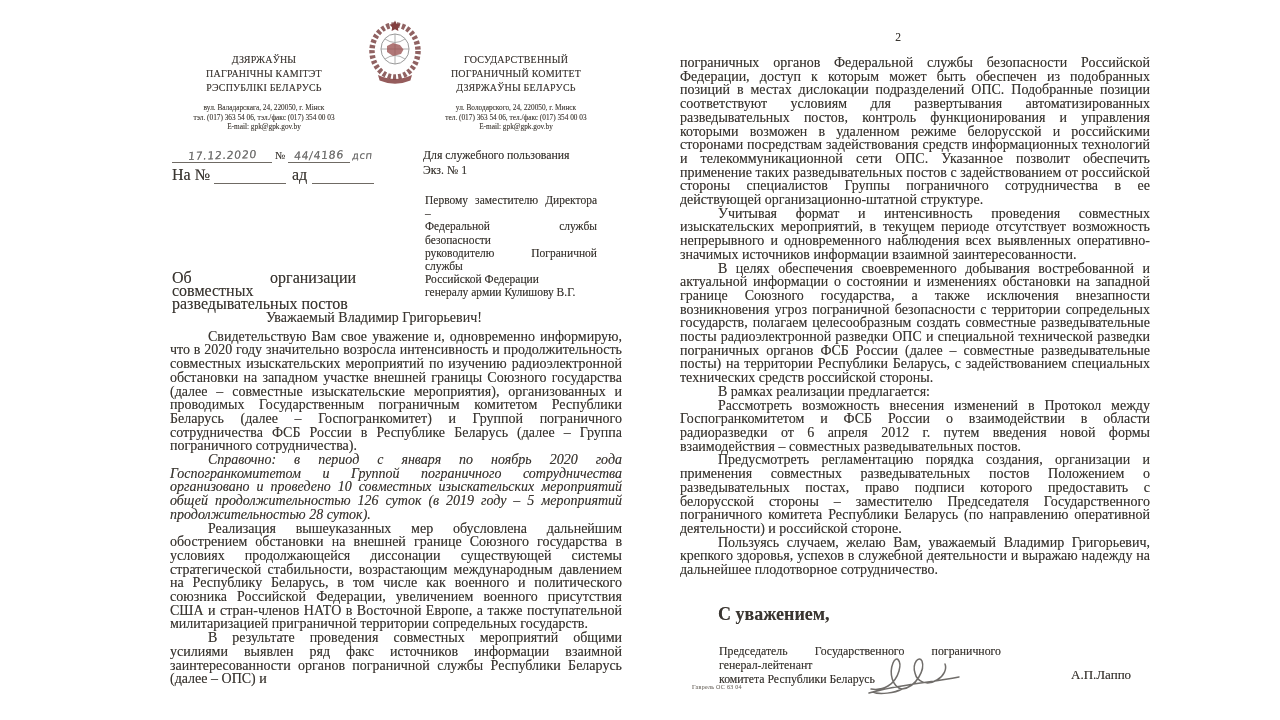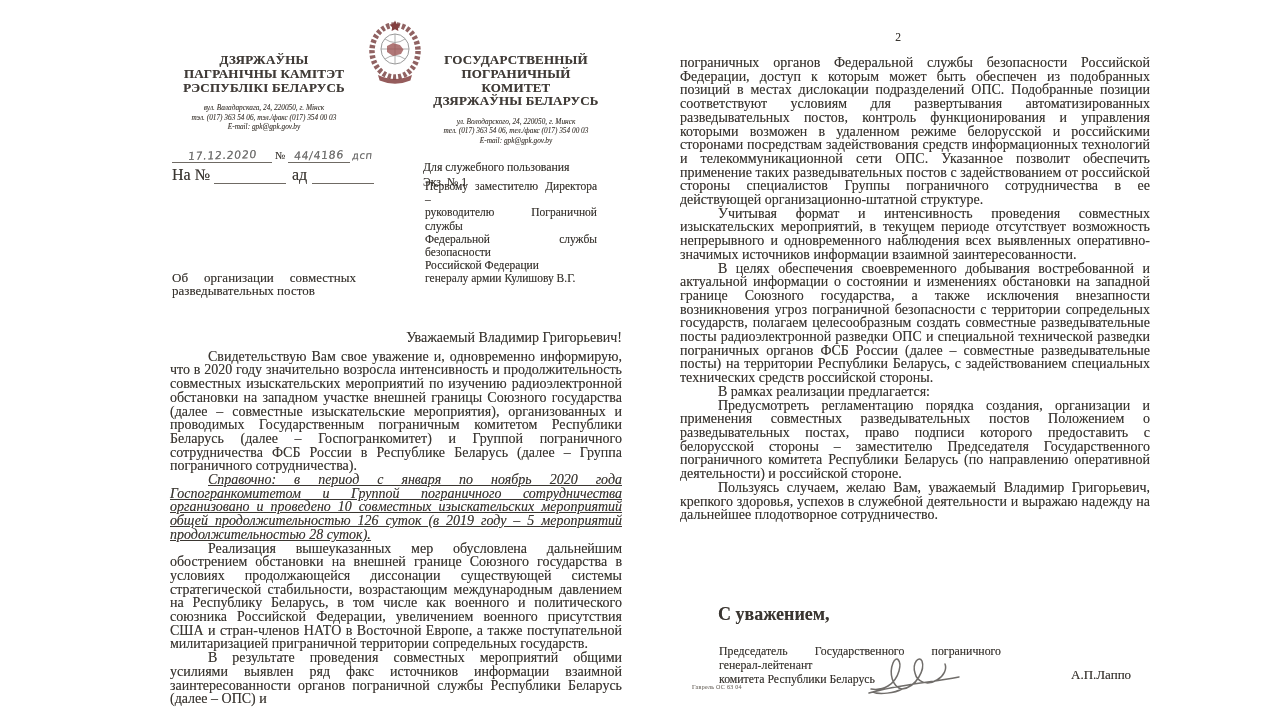--- a/index.html
+++ b/index.html
@@ -11,48 +11,48 @@
   .page { position:absolute; top:0; height:720px;
     text-shadow:0 0 .5px rgba(70,63,58,.55);
   }
   .page1 { left:170px; width:452px; }
   .page2 { left:680px; width:470px; }
 
   
   .org { position:absolute; top:53px; width:176px; text-align:center; }
   .org-by { left:6px; }
   .org-ru { left:258px; }
-  .org-name { font-weight:bold; font-size:13px; line-height:13.8px; letter-spacing:.2px; color:#403b37; }
-  .org-addr { margin-top:9px; font-size:7.3px; line-height:9.3px; color:#4a453f;font-style:italic; }
+  .org-name { font-weight:normal; font-size:10px; line-height:13.8px; letter-spacing:.2px; color:#403b37; }
+  .org-addr { margin-top:9px; font-size:7.3px; line-height:9.3px; color:#4a453f; }
   .emblem { position:absolute; left:196px; top:18px; width:58px; height:66px; }
 
   
   .regline { position:absolute; left:2px; top:149px; width:252px; font-size:10.8px; white-space:nowrap; }
   .regline2 { position:absolute; left:2px; top:166px; width:252px; font-size:16px; white-space:nowrap; }
   .u { display:inline-block; border-bottom:1px solid #6f6a64; text-align:center; }
   .w96 { width:100px; } .w64 { width:62px; }
   .blank { display:inline-block; border-bottom:1px solid #6f6a64; height:11px; vertical-align:bottom; }
   .b70 { width:72px; margin:0 6px 0 4px; } .b62 { width:62px; margin-left:5px; }
   .hand { font-family:"DejaVu Sans", sans-serif; color:#6e6e6e; font-size:11px;
           display:inline-block; transform:rotate(-1.5deg) skewX(-7deg); letter-spacing:.6px; }
   .hand-sm { font-size:10px; }
-  .classif { position:absolute; left:253px; top:160px; width:200px; font-size:11.8px; line-height:14.5px; }
+  .classif { position:absolute; left:253px; top:148px; width:200px; font-size:11.8px; line-height:14.5px; }
 
   
-  .addressee { position:absolute; left:255px; top:180px; width:172px; font-size:11.5px; line-height:13.2px; }
-  .subject   { position:absolute; left:2px;  top:271px; width:184px; font-size:13px; line-height:13.2px; }
+  .addressee { position:absolute; left:255px; top:194px; width:172px; font-size:11.5px; line-height:13.2px; }
+  .subject   { position:absolute; left:2px;  top:271px; width:184px; font-size:16px; line-height:13.2px; }
   .jl { text-align:justify; text-align-last:justify; }
 
   
   .body1 { position:absolute; left:0; top:311px; width:452px; }
   .body2 { position:absolute; left:0; top:56px;  width:470px; }
   .body1, .body2 { font-size:14px; line-height:13.7px; text-align:justify; text-justify:inter-word; }
-  .salut { text-align:right; padding-left:96px; margin-bottom:5px;margin-top:20px; }
+  .salut { text-align:left; padding-left:96px; margin-bottom:5px; }
   .body1 p, .body2 p { margin:0; text-indent:38px; }
-  p.ref { font-style:italic;text-decoration:underline; }
+  p.ref { font-style:italic; }
   p.noindent { text-indent:0; }
 
   
   .pageno { position:absolute; top:31px; left:0; width:436px; text-align:center; font-size:11.5px; }
   .closing { position:absolute; top:604px; left:38px; font-size:18px;font-weight:bold; }
   .sigblock { position:absolute; top:645px; left:8px; width:462px; height:55px;margin-left:31px; }
   .sigpos { width:282px; font-size:11.8px; line-height:13.8px; }
   .signature-svg { position:absolute; left:148px; top:4px; }
   .signame { position:absolute; left:352px; top:22px; font-size:13px; }
   .executor { position:absolute; top:684px; left:12px; font-size:6px; color:#8a857e;
@@ -112,22 +112,22 @@
       <span>На №</span><span class="blank b70"></span><span>ад</span><span class="blank b62"></span>
     </div>
 
     <div class="classif">
       <div>Для служебного пользования</div>
       <div>Экз. № 1</div>
     </div>
 
     <div class="addressee">
       <div class="jl">Первому заместителю Директора –</div>
+      <div class="jl">Федеральной службы безопасности</div>
       <div class="jl">руководителю Пограничной службы</div>
-      <div class="jl">Федеральной службы безопасности</div>
       <div>Российской Федерации</div>
       <div>генералу армии Кулишову В.Г.</div>
     </div>
 
     <div class="subject">
       <div class="jl">Об организации совместных</div>
       <div>разведывательных постов</div>
     </div>
 
     <div class="body1">
@@ -141,20 +141,21 @@
 
   <section class="page page2">
 
     <div class="pageno">2</div>
 
     <div class="body2">
       <p class="noindent">пограничных органов Федеральной службы безопасности Российской Федерации, доступ к которым может быть обеспечен из подобранных позиций в местах дислокации подразделений ОПС. Подобранные позиции соответствуют условиям для развертывания автоматизированных разведывательных постов, контроль функционирования и управления которыми возможен в удаленном режиме белорусской и российскими сторонами посредствам задействования средств информационных технологий и телекоммуникационной сети ОПС. Указанное позволит обеспечить применение таких разведывательных постов с задействованием от российской стороны специалистов Группы пограничного сотрудничества в ее действующей организационно-штатной структуре.</p>
       <p>Учитывая формат и интенсивность проведения совместных изыскательских мероприятий, в текущем периоде отсутствует возможность непрерывного и одновременного наблюдения всех выявленных оперативно-значимых источников информации взаимной заинтересованности.</p>
       <p>В целях обеспечения своевременного добывания востребованной и актуальной информации о состоянии и изменениях обстановки на западной границе Союзного государства, а также исключения внезапности возникновения угроз пограничной безопасности с территории сопредельных государств, полагаем целесообразным создать совместные разведывательные посты радиоэлектронной разведки ОПС и специальной технической разведки пограничных органов ФСБ России (далее – совместные разведывательные посты) на территории Республики Беларусь, с задействованием специальных технических средств российской стороны.</p>
       <p>В рамках реализации предлагается:</p>
+      <p>Рассмотреть возможность внесения изменений в Протокол между Госпогранкомитетом и ФСБ России о взаимодействии в области радиоразведки от 6 апреля 2012 г. путем введения новой формы взаимодействия – совместных разведывательных постов.</p>
       <p>Предусмотреть регламентацию порядка создания, организации и применения совместных разведывательных постов Положением о разведывательных постах, право подписи которого предоставить с белорусской стороны – заместителю Председателя Государственного пограничного комитета Республики Беларусь (по направлению оперативной деятельности) и российской стороне.</p>
       <p>Пользуясь случаем, желаю Вам, уважаемый Владимир Григорьевич, крепкого здоровья, успехов в служебной деятельности и выражаю надежду на дальнейшее плодотворное сотрудничество.</p>
     </div>
 
     <div class="closing">С уважением,</div>
 
     <div class="sigblock">
       <div class="sigpos">
         <div class="jl">Председатель Государственного пограничного</div>
         <div>генерал-лейтенант</div>

